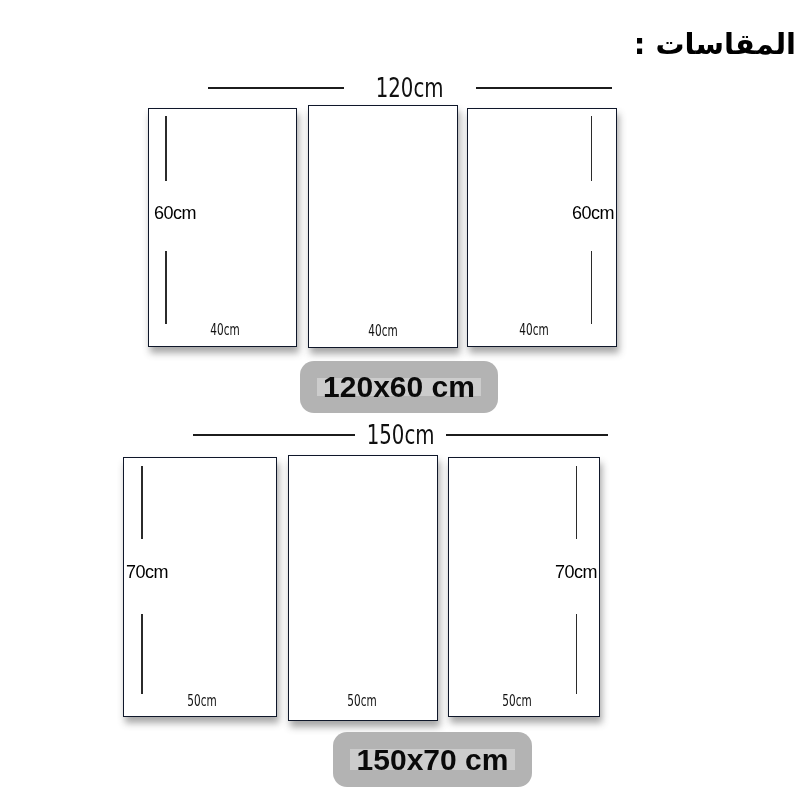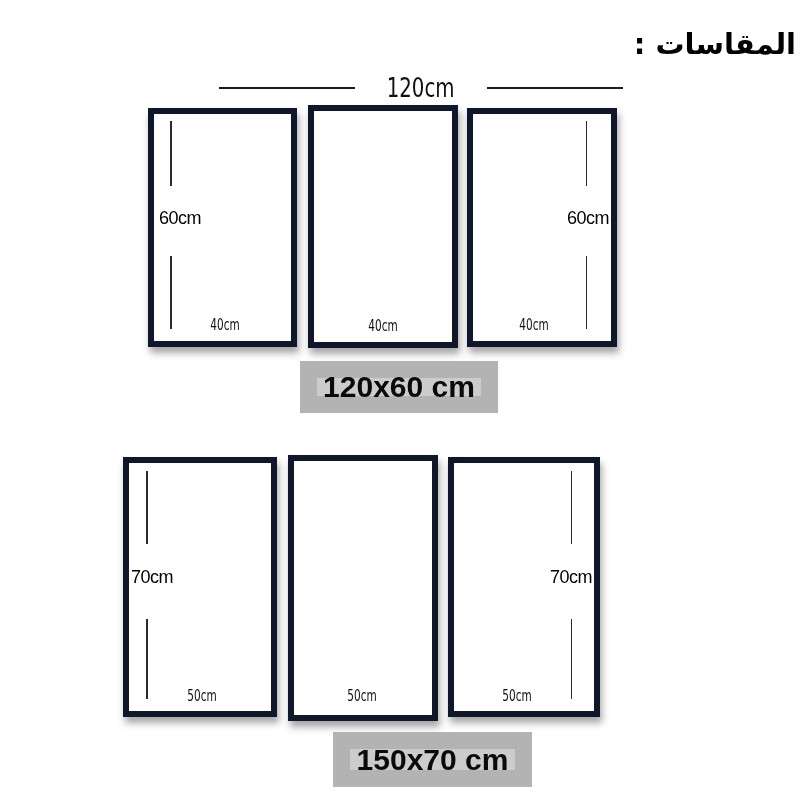--- a/index.html
+++ b/index.html
@@ -23,55 +23,55 @@
   .dl { flex:1; height:2px; background:var(--line,#1c1c1c); }
   .dimlabel {
     font-size:26px; color:#101010; white-space:nowrap;
     transform:scaleX(0.76); padding:0 1px;
     font-family:"DejaVu Sans", sans-serif;
   }
 
   .panel {
     position:absolute; background:var(--panel,#fff);
     box-shadow:2px 6px 7px rgba(60,60,60,0.45);
-    border:6px solid #0f172a;
+    border:1px solid #0f172a;
   }
   .vseg { position:absolute; width:1.5px; background:#2b2b2b; }
   .vlabel {
     position:absolute; font-size:18px; color:#000; letter-spacing:-0.5px;
     font-family:"Liberation Sans", sans-serif; white-space:nowrap;
   }
   .hdim { position:absolute; display:flex; align-items:center;flex-direction:column; }
   .hl { flex:1; height:2px; background:var(--line,#1c1c1c); }
   .hdim.thick .hl { height:3px; }
   .hlabel {
     font-size:15px; color:#101010; white-space:nowrap;
     transform:scaleX(0.7);
     font-family:"DejaVu Sans", sans-serif;
   }
 
   .badge {
     position:absolute; background:var(--badge-outer,#b3b3b3);
-    padding:17px; display:flex;
+    padding:17px; display:flex;border-radius:14px;
   }
   .badge-inner {
     flex:1; background:var(--badge-inner,#cccccc);
     display:flex; align-items:center; justify-content:center;
     font-size:30px; font-weight:700; color:#0a0a0a;
     font-family:"Liberation Sans", sans-serif; white-space:nowrap;
   }
 </style>
 </head>
 <body>
 
 <div class="canvas">
 
   <div class="title">المقاسات :</div>
 
-  <div class="dimline" style="left:219px; top:73px; width:404px;gap:20px;">
+  <div class="dimline" style="left:208px; top:73px; width:404px;gap:20px;">
     <span class="dl"></span>
     <span class="dimlabel">120cm</span>
     <span class="dl"></span>
   </div>
 
   <div class="panel" style="left:148px; top:108px; width:149px; height:239px;">
     <span class="vseg" style="left:16px; top:7px; height:65px;"></span>
     <span class="vlabel" style="left:5px; top:94px;">60cm</span>
     <span class="vseg" style="left:16px; top:142px; height:73px;"></span>
     <div class="hdim" style="left:17px; right:12px; bottom:7px;">
@@ -97,20 +97,25 @@
       <span class="hl"></span>
       <span class="hlabel">40cm</span>
       <span class="hl"></span>
     </div>
   </div>
 
   <div class="badge" style="left:300px; top:361px; width:198px; height:52px;">
     <div class="badge-inner">120x60 cm</div>
   </div>
 
+  <div class="dimline" style="left:193px; top:420px; width:415px;">
+    <span class="dl"></span>
+    <span class="dimlabel">150cm</span>
+    <span class="dl"></span>
+  </div>
 
   <div class="panel" style="left:123px; top:457px; width:154px; height:260px;">
     <span class="vseg" style="left:17px; top:8px; height:73px;"></span>
     <span class="vlabel" style="left:2px; top:104px;">70cm</span>
     <span class="vseg" style="left:17px; top:156px; height:80px;"></span>
     <div class="hdim" style="left:16px; right:12px; bottom:6px;">
       <span class="hl"></span>
       <span class="hlabel">50cm</span>
       <span class="hl"></span>
     </div>

